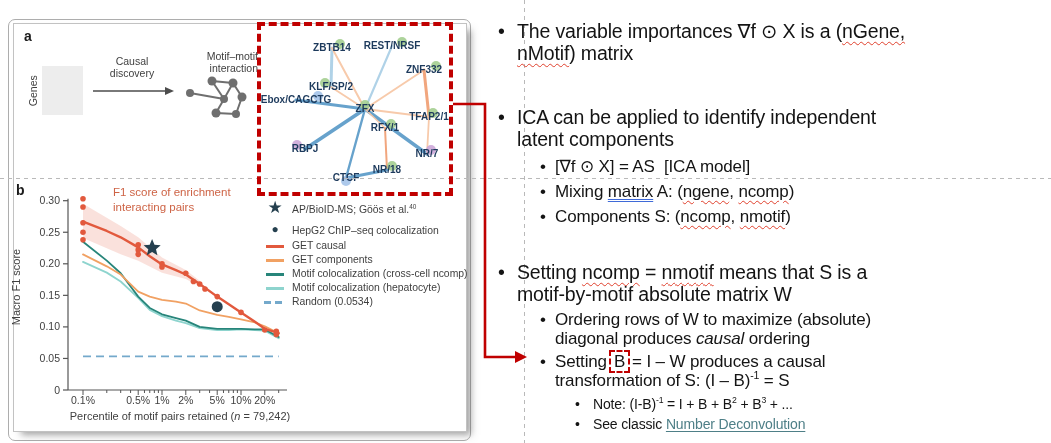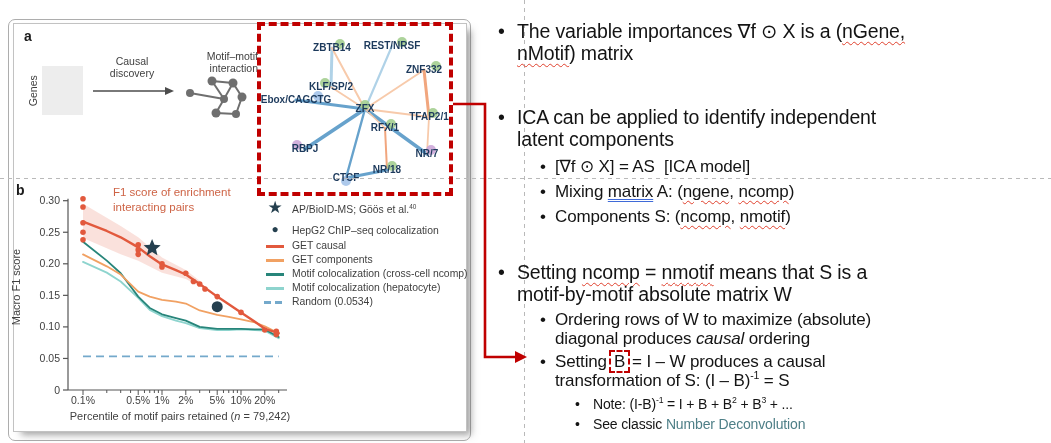--- a/index.html
+++ b/index.html
@@ -36,21 +36,21 @@
   .lv2{font-size:17px;line-height:19px;padding-left:65px;}
   .lv3{font-size:14px;line-height:16.5px;padding-left:103px;}
   .lv1>.dot{position:absolute;left:8px;}
   .lv2>.dot{position:absolute;left:50px;}
   .lv3>.dot{position:absolute;left:85px;}
   .wavy{text-decoration-line:underline;text-decoration-style:wavy;text-decoration-color:#e0412e;
         text-decoration-thickness:1px;text-underline-offset:3px;}
   .gram{text-decoration-line:underline;text-decoration-style:double;text-decoration-color:#3f6ad8;
         text-decoration-thickness:1px;text-underline-offset:2px;}
   .ital{font-style:italic;}
-  .link{color:#4e7f87;text-underline-offset:2px;cursor:pointer;text-align:center;}
+  .link{color:#4e7f87;text-decoration:underline;text-underline-offset:2px;cursor:pointer;text-align:center;}
   svg{position:absolute;left:0;top:0;pointer-events:none;}
 </style>
 </head>
 <body>
 
 <div class="abs fig-outer"></div>
 <div class="abs fig-inner"></div>
 
 <div class="abs panel-label" style="left:24px;top:28px;">a</div>
 <div class="abs fig-text" style="left:42px;top:50px;width:42px;text-align:center;margin-top:28px;">Motifs</div>

